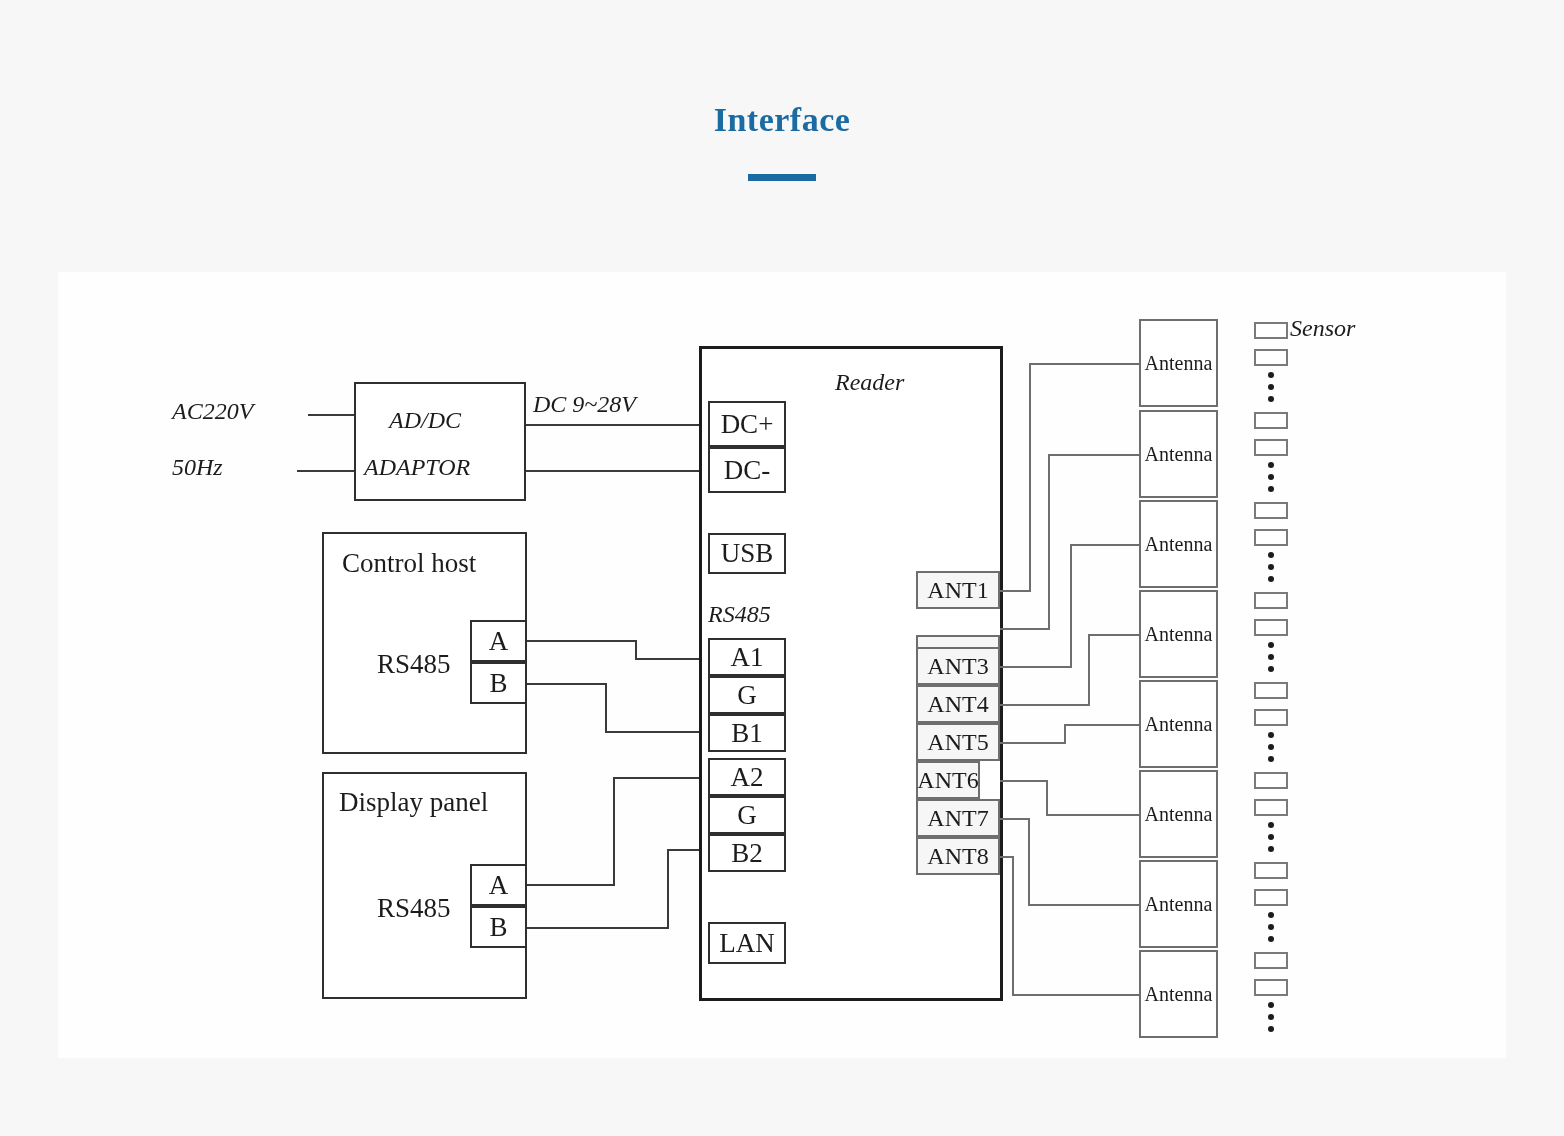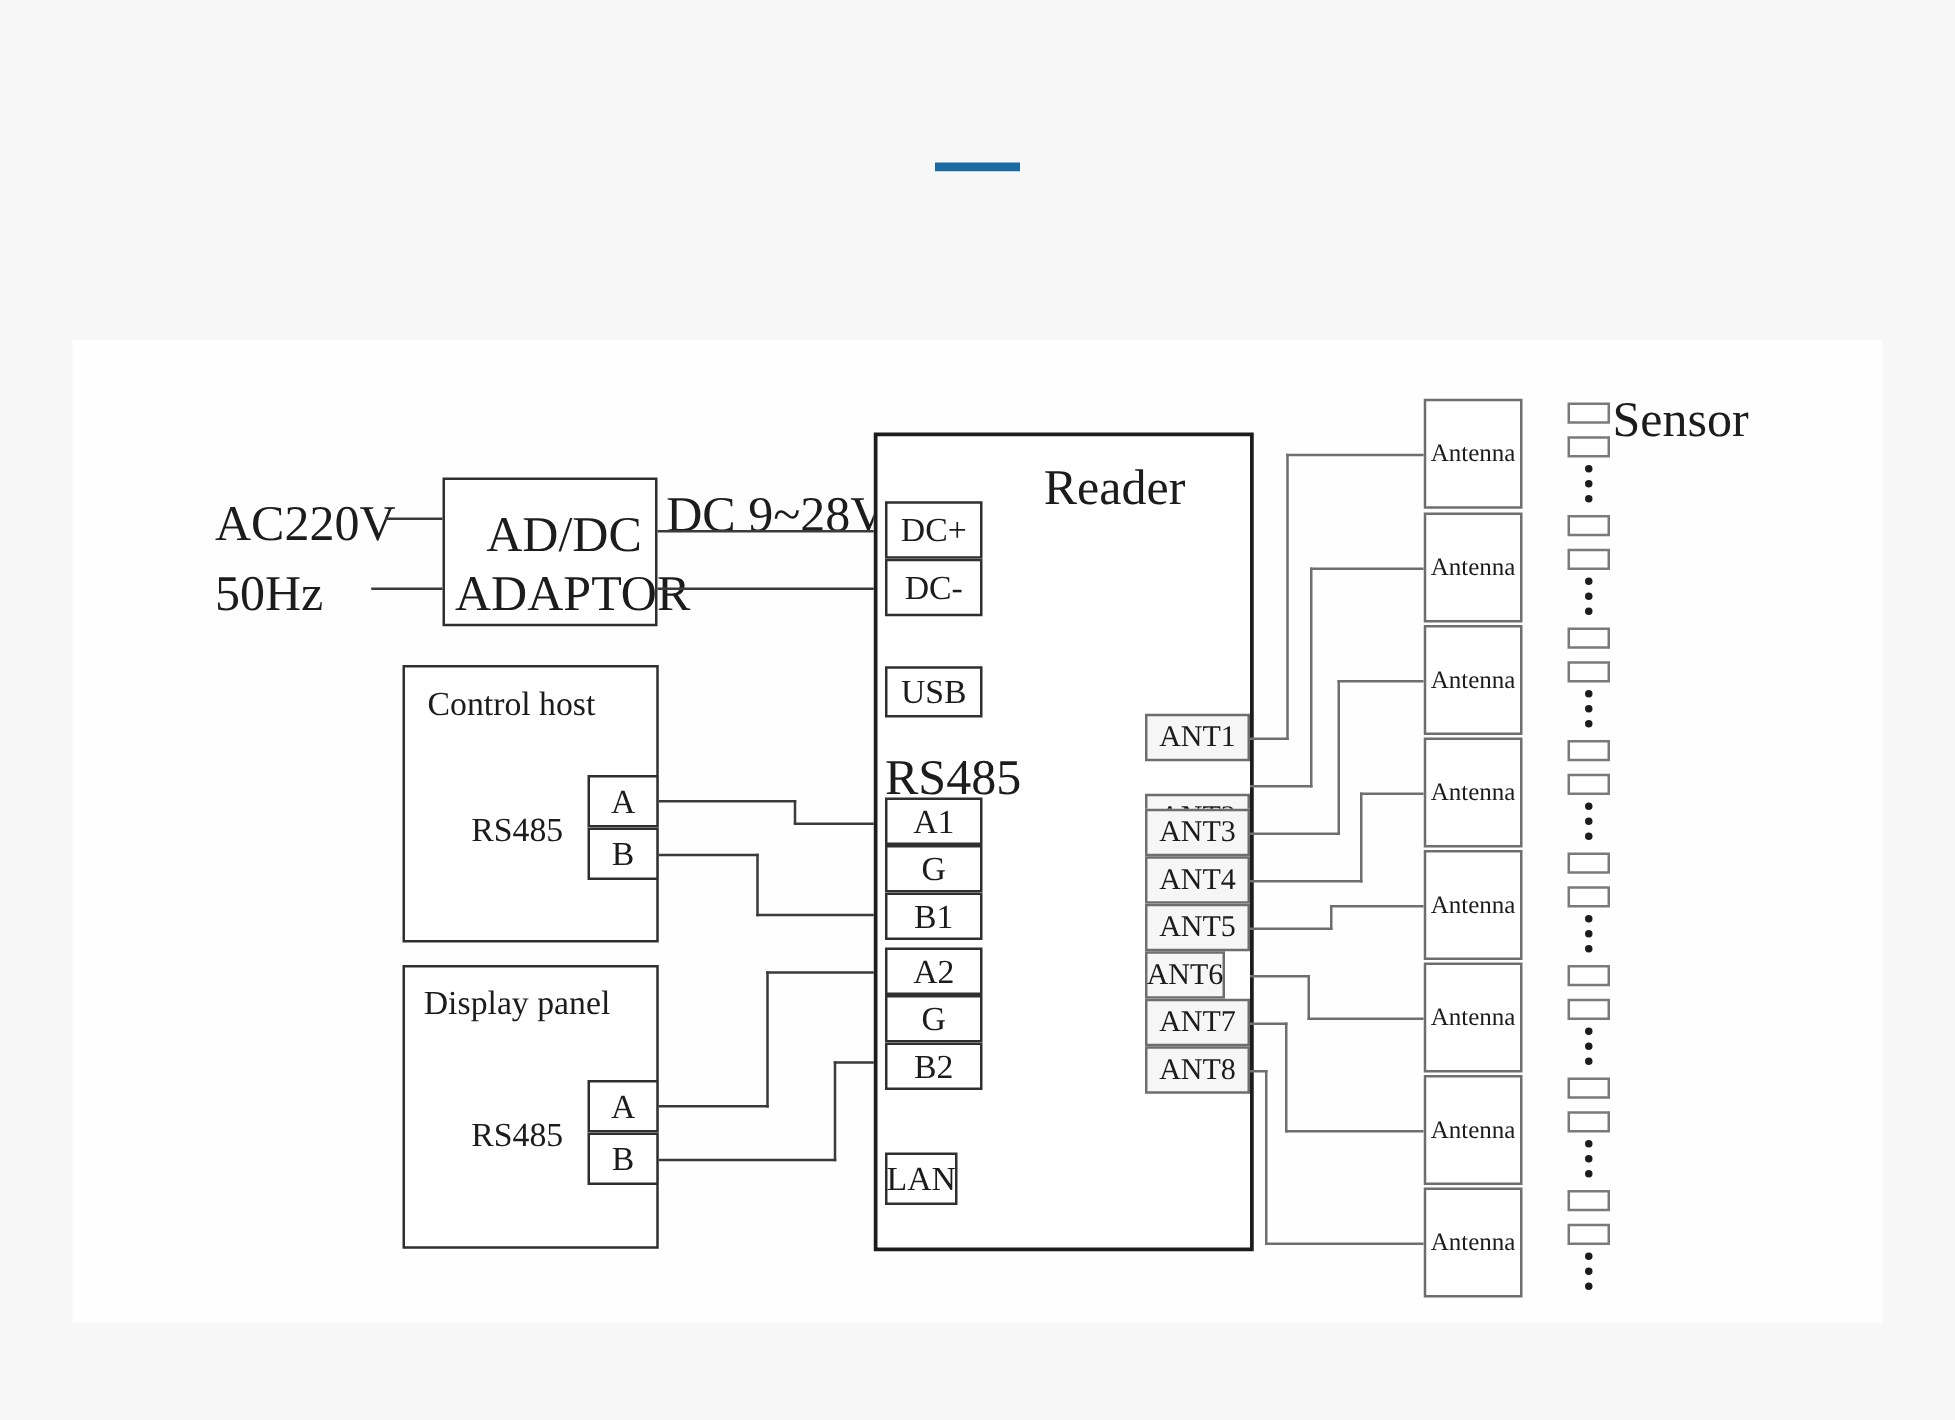--- a/index.html
+++ b/index.html
@@ -116,27 +116,28 @@
     border-radius: 50%;
     background: #1c1c1c;
   }
 
   .lbl {
     position: absolute;
     color: #1c1c1c;
     line-height: 1;
     white-space: nowrap;
   }
-  .lbl-big { font-size: 40px; }
+  .lbl-big { font-size: 24px; font-style: italic; }
   .lbl-mid { font-size: 27px; }
 </style>
 </head>
 <body>
 
 <div id="title-block">
+  <div id="page-title">Interface</div>
   <div id="title-rule"></div>
 </div>
 
 <div id="diagram-panel">
 
   <div class="lbl lbl-big" style="left:114px; top:127px;">AC220V</div>
   <div class="lbl lbl-big" style="left:114px; top:183px;">50Hz</div>
 
   <div class="wire-h" style="left:250px; top:142px; width:47px;"></div>
   <div class="wire-h" style="left:239px; top:198px; width:58px;"></div>
@@ -189,21 +190,21 @@
   <div class="lbl lbl-big" style="left:650px; top:330px;">RS485</div>
 
   <div class="port" style="left:650px; top:366px; width:78px; height:38px;">A1</div>
   <div class="port" style="left:650px; top:404px; width:78px; height:38px;">G</div>
   <div class="port" style="left:650px; top:442px; width:78px; height:38px;">B1</div>
 
   <div class="port" style="left:650px; top:486px; width:78px; height:38px;">A2</div>
   <div class="port" style="left:650px; top:524px; width:78px; height:38px;">G</div>
   <div class="port" style="left:650px; top:562px; width:78px; height:38px;">B2</div>
 
-  <div class="port" style="left:650px; top:650px; width:58px; height:42px;">LAN</div>
+  <div class="port" style="left:650px; top:650px; width:78px; height:42px;">LAN</div>
 
   <div class="ant-cell" style="left:858px; top:299px; width:84px; height:38px;">ANT1</div>
   <div class="ant-cell" style="left:858px; top:337px; width:84px; height:38px;margin-top:26px;">ANT2</div>
   <div class="ant-cell" style="left:858px; top:375px; width:84px; height:38px;">ANT3</div>
   <div class="ant-cell" style="left:858px; top:413px; width:84px; height:38px;">ANT4</div>
   <div class="ant-cell" style="left:858px; top:451px; width:84px; height:38px;">ANT5</div>
   <div class="ant-cell" style="left:858px; top:489px; width:64px; height:38px;">ANT6</div>
   <div class="ant-cell" style="left:858px; top:527px; width:84px; height:38px;">ANT7</div>
   <div class="ant-cell" style="left:858px; top:565px; width:84px; height:38px;text-align:right;">ANT8</div>
 

